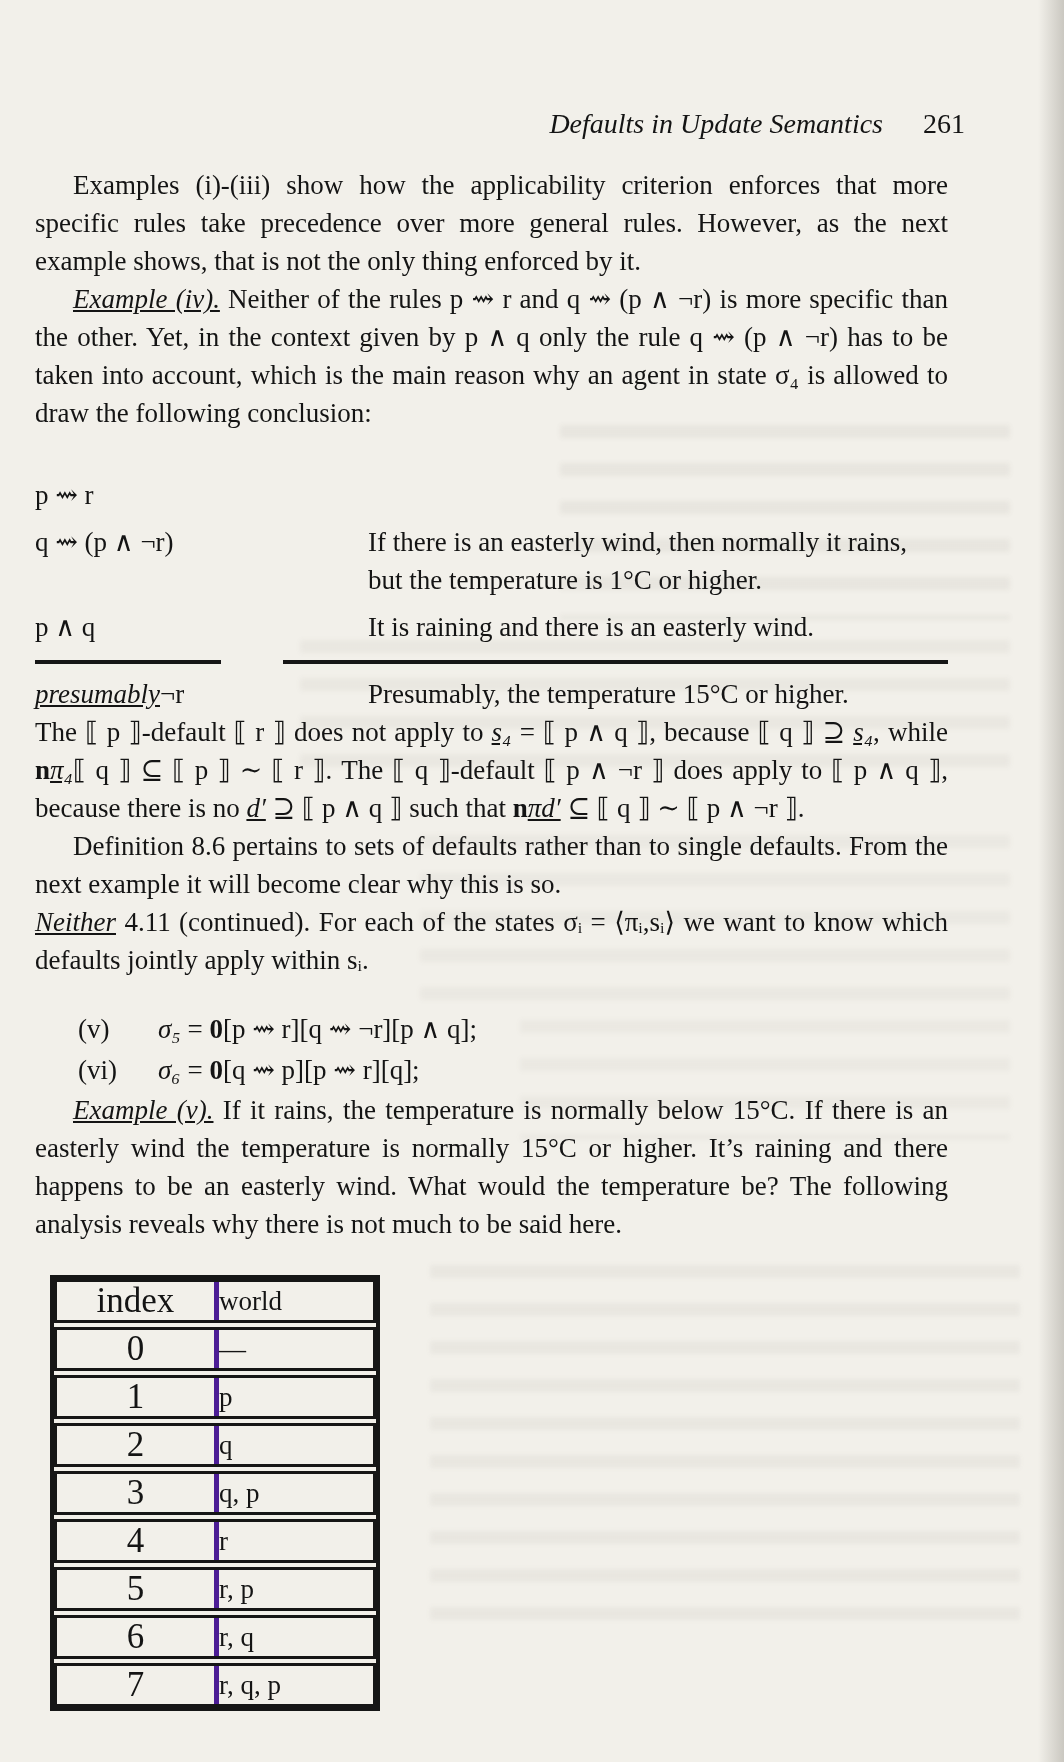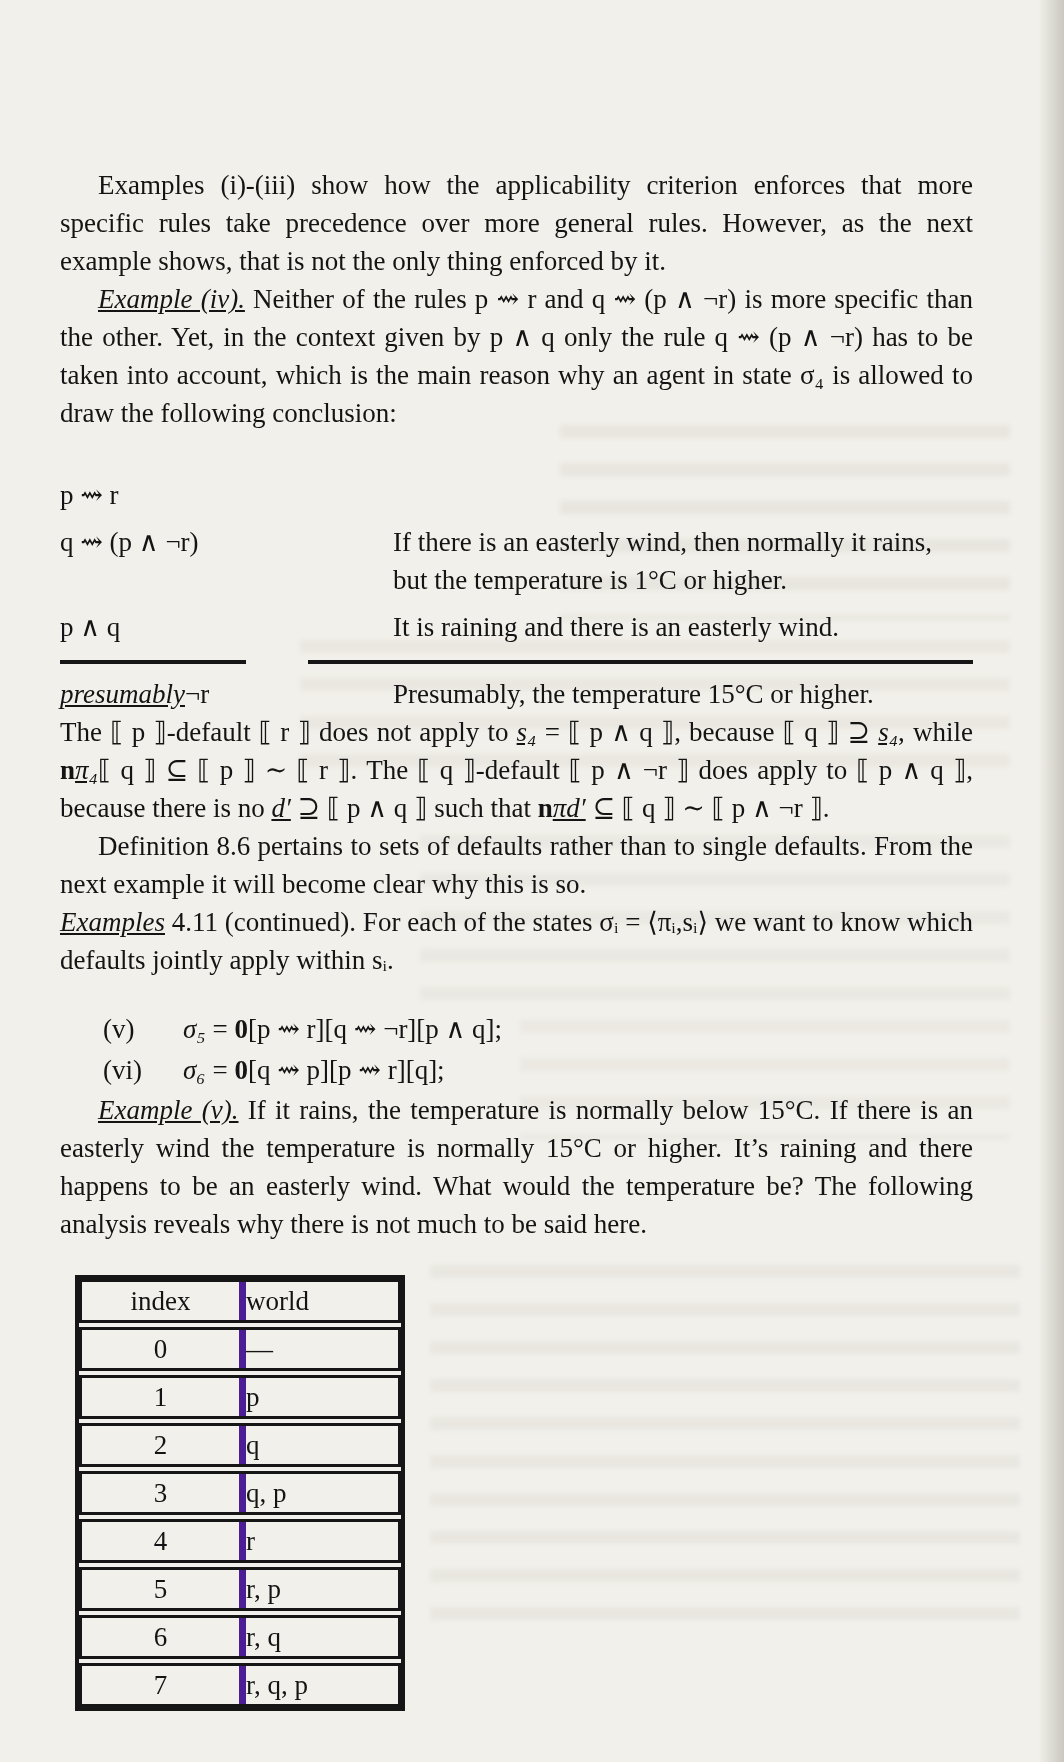--- a/index.html
+++ b/index.html
@@ -25,21 +25,21 @@
       rgba(110,104,92,0.10) 0px, rgba(110,104,92,0.10) 13px,
       rgba(110,104,92,0.0) 13px, rgba(110,104,92,0.0) 38px);
   }
   .pheader {
     position:absolute; top:108px; left:0; right:99px;
     text-align:right; font-size:28px; line-height:32px;
   }
   .pheader .jtitle { font-style:italic; }
   .pheader .pnum { font-style:normal; margin-left:40px; }
 
-  .content { position:absolute; left:60px; top:166px; width:913px; font-size:27px; line-height:38px; }
+  .content { position:absolute; left:35px; top:166px; width:913px; font-size:27px; line-height:38px; }
 
   p.body { margin:0; text-align:justify; }
   p.indent { text-indent:38px; }
   .it { font-style:italic;text-decoration:underline; }
   .bf { font-weight:bold; }
 
   .argblock { margin-top:44px; }
   .argrow { display:flex; margin-bottom:9px; }
   .argrow .formula { width:333px; flex-shrink:0; }
   .argrow .gloss { flex:1; }
@@ -66,37 +66,40 @@
   .wtable {
     margin:32px 0 0 15px;
     border:4px solid #161616;
     display:inline-block;
     width:322px;
     background:#f2f0ea;
   }
   .trow { display:flex; border:3px solid #161616; margin-bottom:4px; min-height:33px; align-items:stretch; }
   .trow:last-child { margin-bottom:0; }
   .tc-index {
-    width:157px; flex-shrink:0; border-right:7px solid #4c1d95;
+    width:157px; flex-shrink:0; border-right:5px solid #4c1d95;
     display:flex; align-items:center; justify-content:center;
-    font-size:27px;
+    font-size:35px;
   }
   .tc-world { flex:1; display:flex; align-items:center; font-size:27px; }
 </style>
 </head>
 <body>
 
 <div class="sheet">
 
   <div class="ghost" style="left:560px; top:425px; width:450px; height:195px; opacity:.75;"></div>
   <div class="ghost" style="left:300px; top:640px; width:710px; height:150px; opacity:.6;"></div>
   <div class="ghost" style="left:420px; top:835px; width:590px; height:170px; opacity:.55;"></div>
   <div class="ghost" style="left:520px; top:1020px; width:490px; height:120px; opacity:.5;"></div>
   <div class="ghost" style="left:430px; top:1265px; width:590px; height:360px; opacity:.65;"></div>
 
+  <div class="pheader">
+    <span class="jtitle">Defaults in Update Semantics</span><span class="pnum">261</span>
+  </div>
 
   <div class="content">
 
     <p class="body indent">Examples (i)-(iii) show how the applicability criterion enforces that more specific rules take precedence over more general rules. However, as the next example shows, that is not the only thing enforced by it.</p>
 
     <p class="body indent"><span class="it">Example (iv).</span><span> Neither of the rules p ⇝ r and q ⇝ (p ∧ ¬r) is more specific than the other. Yet, in the context given by p ∧ q only the rule q ⇝ (p ∧ ¬r) has to be taken into account, which is the main reason why an agent in state σ₄ is allowed to draw the following conclusion:</span></p>
 
     
     <div class="argblock">
       <div class="argrow">
@@ -120,21 +123,21 @@
         <span class="formula"><span class="it">presumably</span><span>¬r</span></span>
         <span class="gloss">Presumably, the temperature 15°C or higher.</span>
       </div>
     </div>
 
     
     <p class="body p3"><span>The ⟦ p ⟧-default ⟦ r ⟧ does not apply to </span><span class="it">s₄</span><span> = ⟦ p ∧ q ⟧, because ⟦ q ⟧ ⊇ </span><span class="it">s₄</span><span>, while </span><span class="bf">n</span><span class="it">π₄</span><span>⟦ q ⟧ ⊆ ⟦ p ⟧ ∼ ⟦ r ⟧. The ⟦ q ⟧-default ⟦ p ∧ ¬r ⟧ does apply to ⟦ p ∧ q ⟧, because there is no </span><span class="it">d′</span><span> ⊇ ⟦ p ∧ q ⟧ such that </span><span class="bf">n</span><span class="it">πd′</span><span> ⊆ ⟦ q ⟧ ∼ ⟦ p ∧ ¬r ⟧.</span></p>
 
     <p class="body indent p4">Definition 8.6 pertains to sets of defaults rather than to single defaults. From the next example it will become clear why this is so.</p>
 
-    <p class="body p5"><span class="it">Examples</span><span> 4.11 (continued). For each of the states σᵢ = ⟨πᵢ,sᵢ⟩ we want to know which defaults jointly apply within sᵢ.</span></p>
+    <p class="body p5"><span class="it">Neither</span><span> 4.11 (continued). For each of the states σᵢ = ⟨πᵢ,sᵢ⟩ we want to know which defaults jointly apply within sᵢ.</span></p>
 
     
     <div class="vlist">
       <div class="vrow">
         <span class="vlabel">(v)</span>
         <span class="vformula"><i>σ₅</i><span> = </span><span class="bf">0</span><span>[p ⇝ r][q ⇝ ¬r][p ∧ q];</span></span>
       </div>
       <div class="vrow">
         <span class="vlabel">(vi)</span>
         <span class="vformula"><i>σ₆</i><span> = </span><span class="bf">0</span><span>[q ⇝ p][p ⇝ r][q];</span></span>

